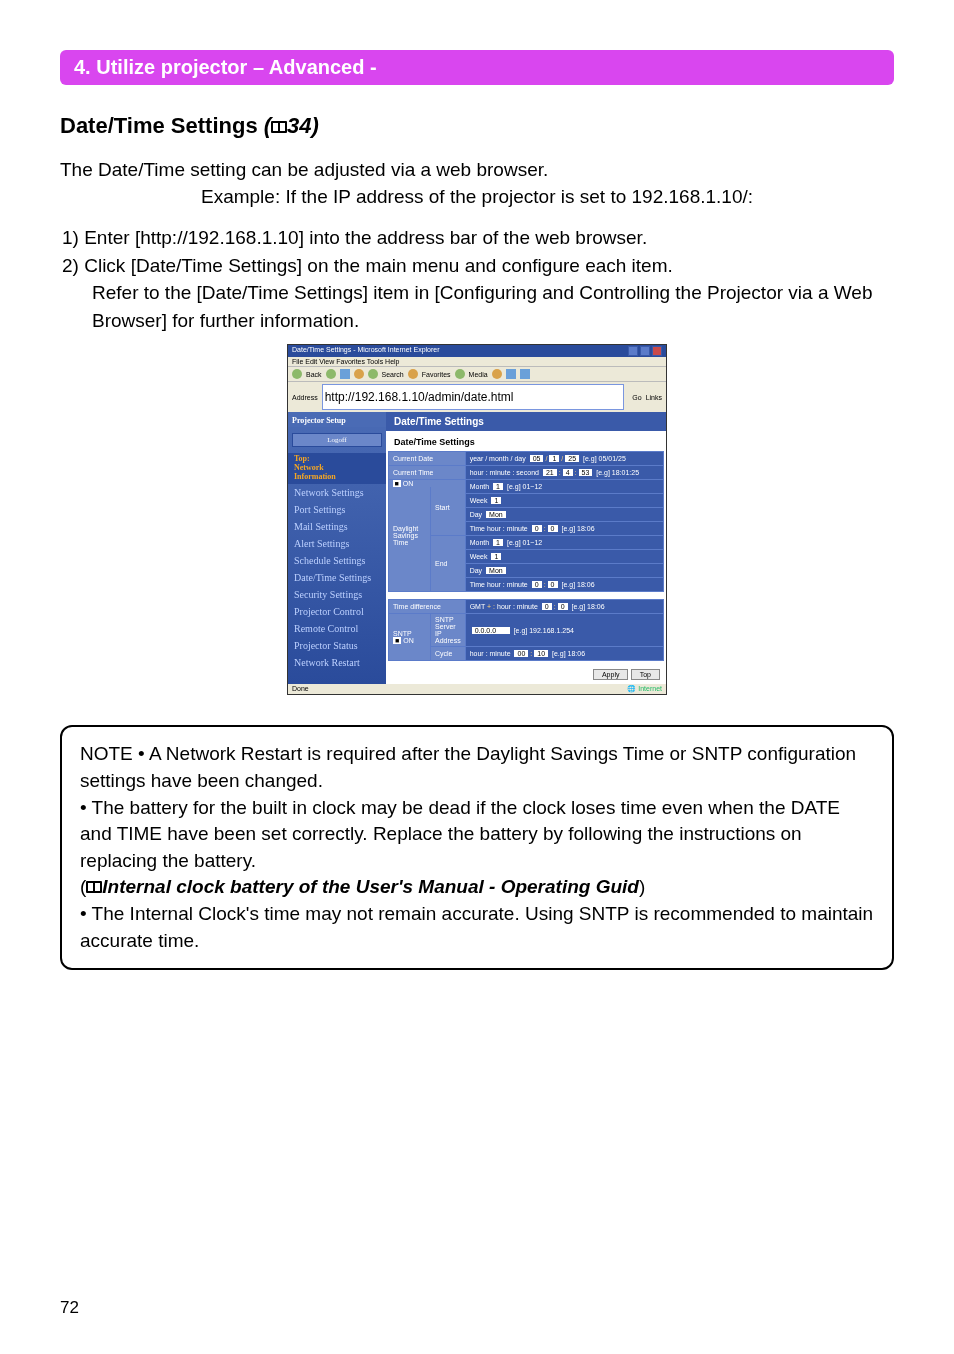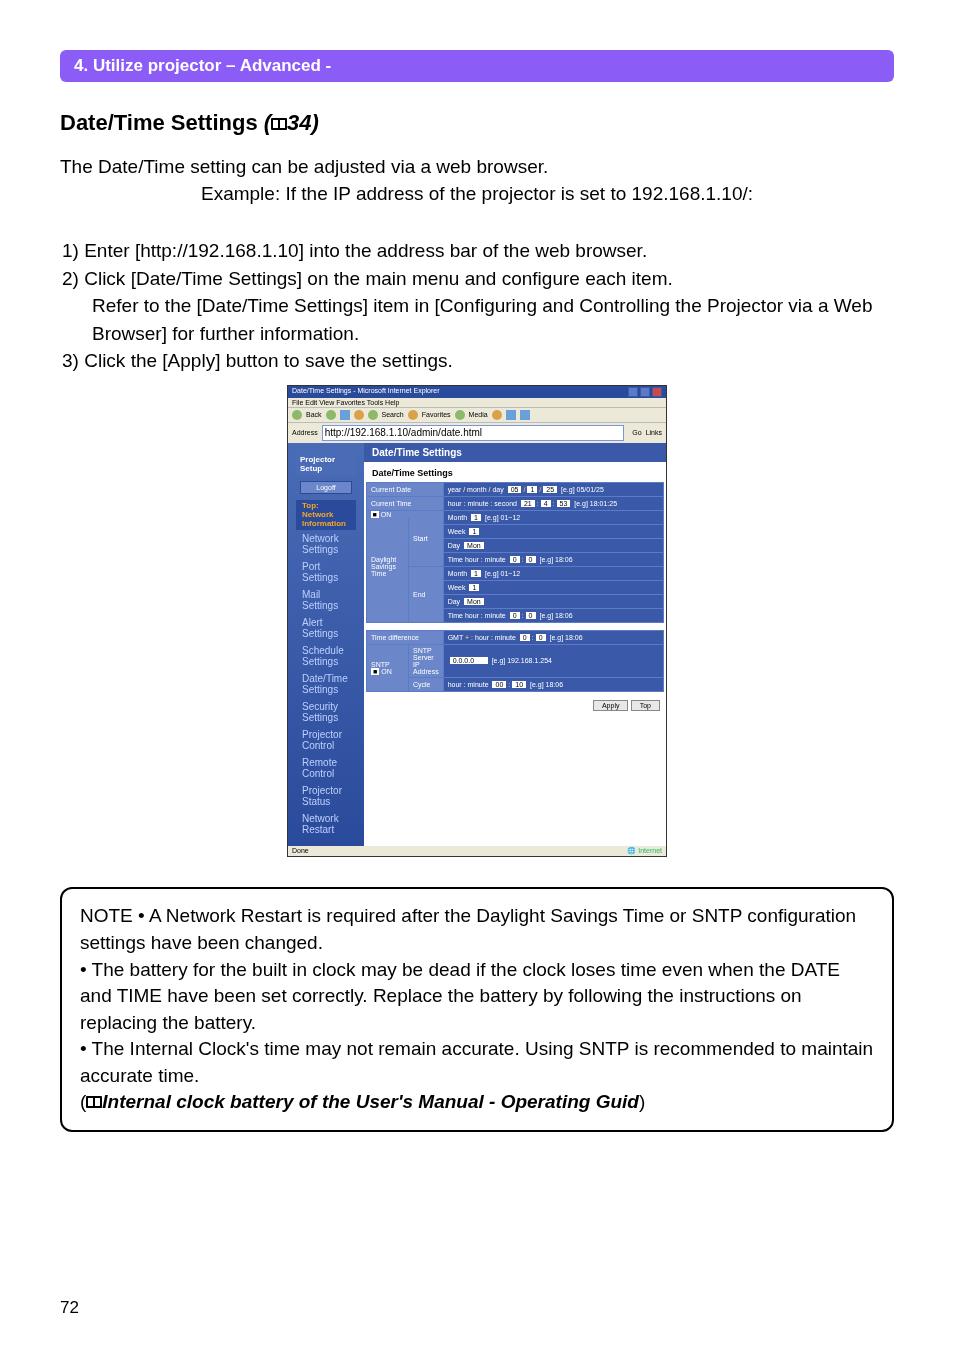--- a/index.html
+++ b/index.html
@@ -8,26 +8,26 @@
     width: 954px;
     height: 1354px;
     background: #fff;
     position: relative;
     color: #000;
   }
   .page-content {
     padding: 50px 60px 0 60px;
   }
   .breadcrumb-bar {
-    background: #8b5cf6;
+    background: #d946ef;
     color: #fff;
     font-weight: bold;
     padding: 6px 14px;
     border-radius: 6px;
-    font-size: 17px;
+    font-size: 20px;
     margin-bottom: 28px;
   }
   .section-heading {
     font-size: 22px;
     font-weight: bold;
     margin-bottom: 18px;
   }
   .section-heading .ref {
     font-weight: bold;
     font-style: italic;
@@ -35,21 +35,21 @@
   }
   .icon-book {
     display: inline-block;
     width: 16px;
     height: 14px;
     vertical-align: -1px;
   }
   .intro {
     font-size: 19px;
     line-height: 1.4;
-    margin-bottom: 30px;
+    margin-bottom: 14px;
   }
   .steps {
     font-size: 19px;
     line-height: 1.45;
     margin-left: 2px;
   }
   .steps .step-body {
     display: block;
     padding-left: 30px;
     text-indent: -30px;
@@ -82,26 +82,27 @@
     font-size: 7px;
   }
   .ss-titlebar .ctl { display:flex; gap:2px; }
   .ss-titlebar .ctl span { width:10px; height:10px; background:#5b7bc9; display:inline-block; border:1px solid #3a5aa9; }
   .ss-menubar { background:#ece9d8; color:#000; padding:1px 4px; font-size:7px; }
   .ss-toolbar { background:#ece9d8; color:#000; padding:2px 4px; font-size:7px; border-top:1px solid #bbb; border-bottom:1px solid #bbb; display:flex; gap:4px; align-items:center;}
   .ss-toolbar .circ { width:10px; height:10px; border-radius:50%; background:#8db96a; display:inline-block; }
   .ss-toolbar .circ2 { background:#d9a24a; }
   .ss-toolbar .sq { width:10px; height:10px; background:#6aa0d9; display:inline-block; }
   .ss-addr { background:#ece9d8; color:#000; padding:2px 4px; font-size:7px; display:flex; align-items:center; gap:4px; }
-  .ss-addr input { flex:1; font-size:10px; height:16px; padding:0 2px; border:1px solid #7a96df; }
+  .ss-addr input { flex:1; font-size:12px; height:26px; padding:0 2px; border:1px solid #7a96df; }
   .ss-body { display:flex; background:#fff; }
   .ss-sidebar {
-    width: 76px;
+    width: 98px;
     background: linear-gradient(#4a6bb5, #2a4b9b);
-    padding: 8px;
+    padding: 0;
+    font-family: Liberation Serif, serif;
   }
   .ss-sidebar-header {
     background:#4a6bb5;
     padding:4px 4px 2px 4px;
     font-size:8px;
     color:#fff;
     font-weight:bold;
   }
   .ss-logoff {
     margin:6px 4px;
@@ -225,23 +226,20 @@
 
   <div class="steps">
     <div class="step-body">
       <span>1)</span><span> Enter </span><span class="b">[http://192.168.1.10]</span><span> into the address bar of the web browser.</span>
     </div>
     <div class="step-body">
       <span>2)</span><span> Click </span><span class="b">[Date/Time Settings]</span><span> on the main menu and configure each item.</span>
     </div>
     <div class="wrap">
       <span>Refer to the </span><span class="b">[Date/Time Settings]</span><span> item in </span><span class="b">[Configuring and Controlling the Projector via a Web Browser]</span><span> for further information.</span>
-    </div>
-    <div class="step-body">
-      <span>3)</span><span> Click the </span><span class="b">[Apply]</span><span> button to save the settings.</span>
     </div>
   </div>
 
   <div class="screenshot-wrap">
     <div class="screenshot">
       <div class="ss-titlebar">
         <span>Date/Time Settings - Microsoft Internet Explorer</span>
         <span class="ctl">
             <span></span>
             <span></span>
@@ -371,25 +369,25 @@
       <div class="ss-status">
         <span>Done</span>
         <span class="inet">🌐 <span>Internet</span></span>
       </div>
     </div>
   </div>
 
   <div class="note-box">
     <span class="b">NOTE</span><span>  • A Network Restart is required after the Daylight Savings Time or SNTP configuration settings have been changed.</span>
     <div>• The battery for the built in clock may be dead if the clock loses time even when the DATE and TIME have been set correctly. Replace the battery by following the instructions on replacing the battery.</div>
-    <div>• The Internal Clock's time may not remain accurate. Using SNTP is recommended to maintain accurate time.</div>
     <div>
       <span class="b">(</span><svg class="icon-book" viewBox="0 0 16 14">
           <rect x="0" y="1" width="16" height="12" rx="1" fill="#000"></rect>
           <rect x="2" y="3" width="5" height="8" fill="#fff"></rect>
           <rect x="9" y="3" width="5" height="8" fill="#fff"></rect>
         </svg><span class="ref-ital">Internal clock battery of the User's Manual - Operating Guid</span><span class="b">)</span>
     </div>
+    <div>• The Internal Clock's time may not remain accurate. Using SNTP is recommended to maintain accurate time.</div>
   </div>
 
 </div>
 
 <div class="page-num">72</div>
 
 </body></html>

